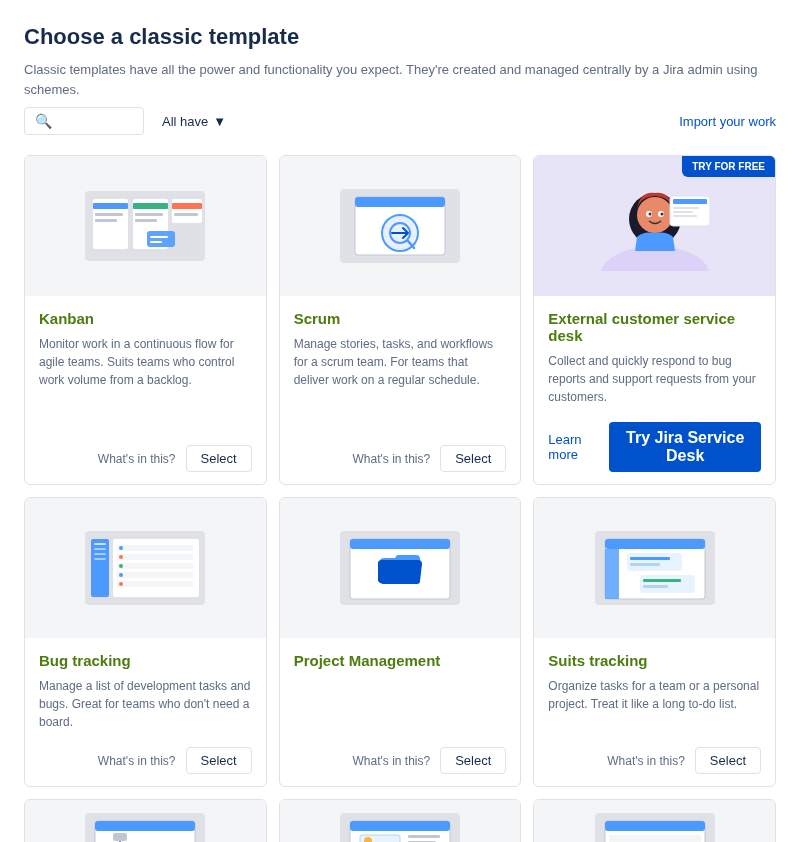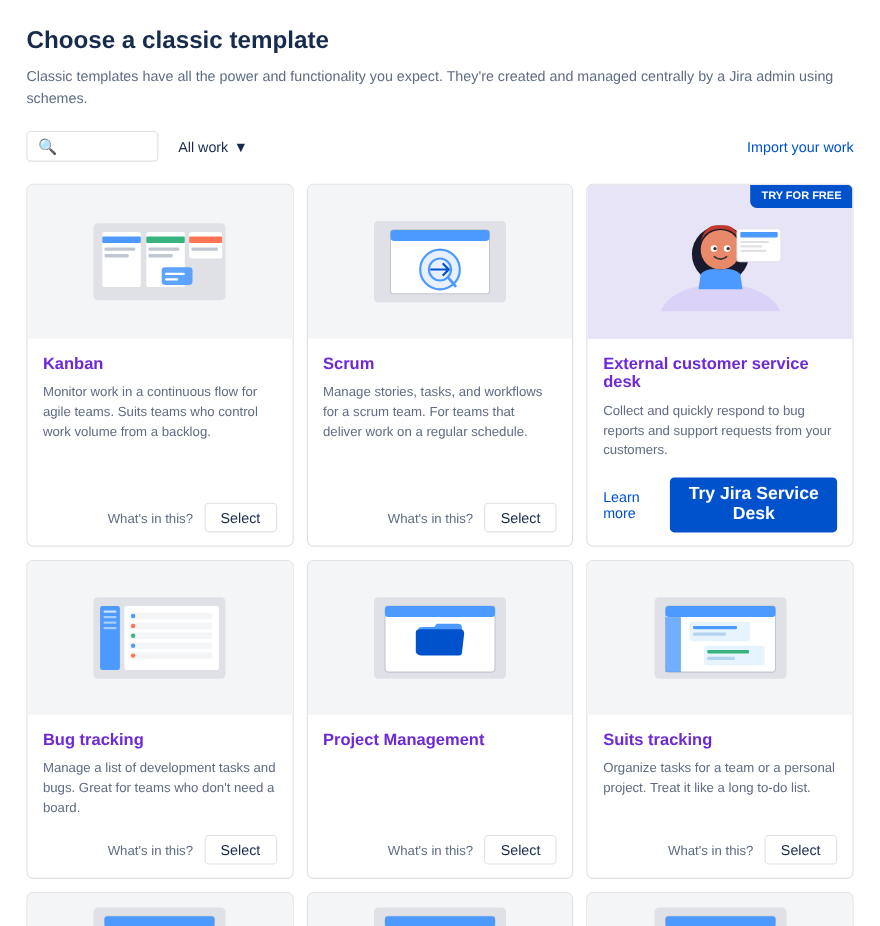--- a/index.html
+++ b/index.html
@@ -13,21 +13,21 @@
     }
     h1 {
       font-size: 22px;
       font-weight: 700;
       color: #172b4d;
       margin-bottom: 10px;
     }
     .subtitle {
       font-size: 13px;
       color: #5e6c84;
-      margin-bottom: 20px;
+      margin-bottom: 8px;
       line-height: 1.5;
     }
     .toolbar {
       display: flex;
       align-items: center;
       justify-content: space-between;
       margin-bottom: 20px;
     }
     .toolbar-left {
       display: flex;
@@ -96,21 +96,21 @@
       position: relative;
     }
     .card-image.purple-bg { background: #e8e4f8; }
     .card-body {
       padding: 14px 14px 8px 14px;
       flex: 1;
     }
     .card-title {
       font-size: 15px;
       font-weight: 700;
-      color: #6d28d9;
+      color: #4d7c0f;
       margin-bottom: 8px;
     }
     .card-desc {
       font-size: 12px;
       color: #5e6c84;
       line-height: 1.5;
     }
     .card-footer {
       display: flex;
       align-items: center;
@@ -172,21 +172,21 @@
 <h1>Choose a classic template</h1>
 <p class="subtitle">Classic templates have all the power and functionality you expect. They're created and managed centrally by a Jira admin using schemes.</p>
 
 <div class="toolbar">
   <div class="toolbar-left">
     <div class="search-box">
       <span class="search-icon">🔍</span>
       <input type="text" placeholder="" style="">
     </div>
     <div class="filter-dropdown">
-      <span>All work</span>
+      <span>All have</span>
       <span>▼</span>
     </div>
   </div>
   <a class="import-link">Import your work</a>
 </div>
 
 <div class="grid">
 
   <div class="card">
     <div class="card-image">

